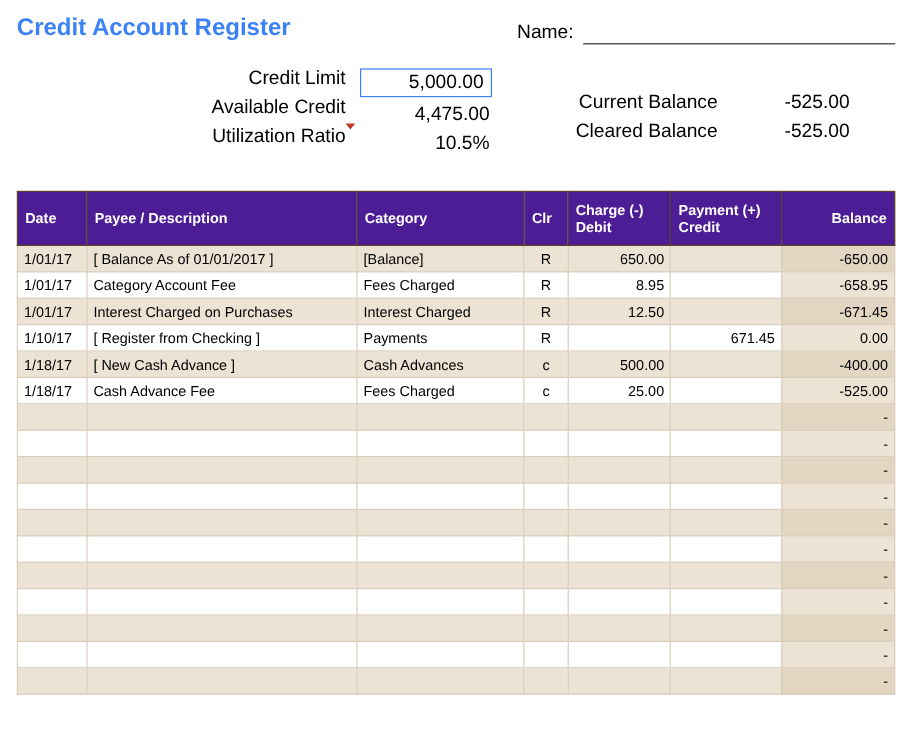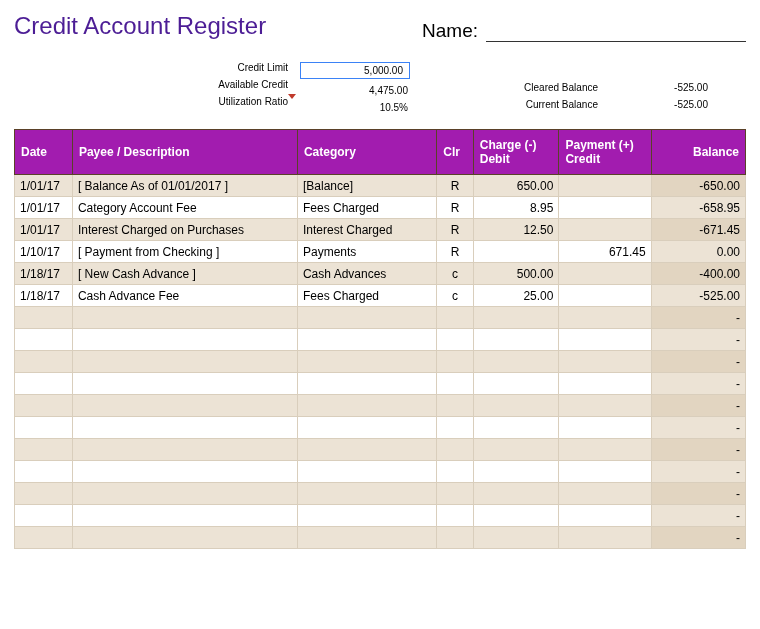--- a/index.html
+++ b/index.html
@@ -6,47 +6,47 @@
   body {
     margin: 0;
     padding: 12px 14px;
     font-family: Arial, Helvetica, sans-serif;
     font-size: 12px;
     color: #000;
     background: #fff;
     width: 760px;
   }
   .title {
-    font-size: 24px;
-    font-weight: normal;
-    color: #4c1d95;
+    font-size: 20px;
+    font-weight: bold;
+    color: #3b82f6;
     margin-bottom: 2px;
   }
   .header-row {
     display: flex;
     align-items: flex-end;
     justify-content: space-between;
     margin-bottom: 18px;
   }
   .name-block {
     display: flex;
     align-items: flex-end;
     gap: 8px;
-    font-size: 19px;
+    font-size: 16px;
   }
   .name-line {
     border-bottom: 1px solid #333;
     width: 260px;
     height: 18px;
   }
   .summary {
     display: flex;
     gap: 0;
-    margin-bottom: 14px;
-    font-size: 10px;
+    margin-bottom: 28px;
+    font-size: 16px;
   }
   .summary-col {
     display: flex;
     flex-direction: column;
     gap: 2px;
   }
   .summary-label { text-align: right; padding: 2px 6px; }
   .summary-val { text-align: right; padding: 2px 6px; min-width: 110px;}
   .credit-limit-val {
     border: 1px solid #3b82f6;
@@ -66,21 +66,21 @@
     border-left: 4px solid transparent;
     border-right: 4px solid transparent;
     border-top: 5px solid #c0392b;
   }
   table {
     border-collapse: collapse;
     width: 100%;
     table-layout: fixed;
   }
   thead th {
-    background: #a21caf;
+    background: #4c1d95;
     color: #fff;
     font-weight: bold;
     font-size: 12px;
     padding: 8px 6px;
     border: 1px solid #5a4128;
     text-align: left;
     vertical-align: middle;
   }
   thead th.center { text-align: left; }
   thead th.right { text-align: right; }
@@ -121,22 +121,22 @@
     <div class="summary-label">Credit Limit</div>
     <div class="summary-label">Available Credit</div>
     <div class="summary-label util-marker">Utilization Ratio</div>
   </div>
   <div class="summary-col" style="width:120px;">
     <div class="summary-val"><span class="credit-limit-val">5,000.00</span></div>
     <div class="summary-val">4,475.00</div>
     <div class="summary-val">10.5%</div>
   </div>
   <div class="summary-col" style="width:190px; padding-top:20px;">
+    <div class="summary-label">Current Balance</div>
     <div class="summary-label">Cleared Balance</div>
-    <div class="summary-label">Current Balance</div>
   </div>
   <div class="summary-col" style="width:110px; padding-top:20px;">
     <div class="summary-val">-525.00</div>
     <div class="summary-val">-525.00</div>
   </div>
 </div>
 
 <table>
   <colgroup>
     <col class="col-date">
@@ -181,21 +181,21 @@
         <td>1/01/17</td>
         <td>Interest Charged on Purchases</td>
         <td>Interest Charged</td>
         <td class="center">R</td>
         <td class="right">12.50</td>
         <td class="right"></td>
         <td class="right balcol">-671.45</td>
       </tr>
       <tr>
         <td>1/10/17</td>
-        <td>[ Payment from Checking ]</td>
+        <td>[ Register from Checking ]</td>
         <td>Payments</td>
         <td class="center">R</td>
         <td class="right"></td>
         <td class="right">671.45</td>
         <td class="right balcol">0.00</td>
       </tr>
       <tr class="stripe">
         <td>1/18/17</td>
         <td>[ New Cash Advance ]</td>
         <td>Cash Advances</td>

